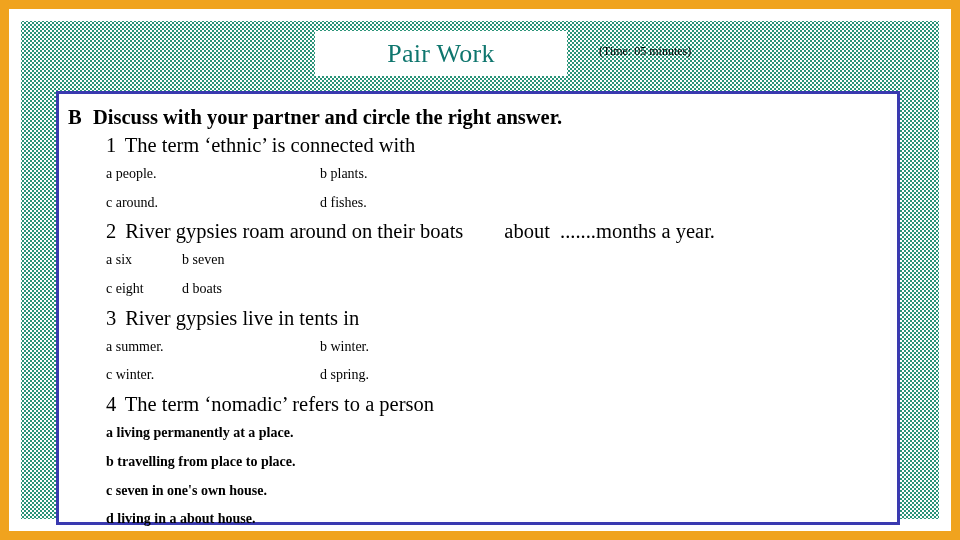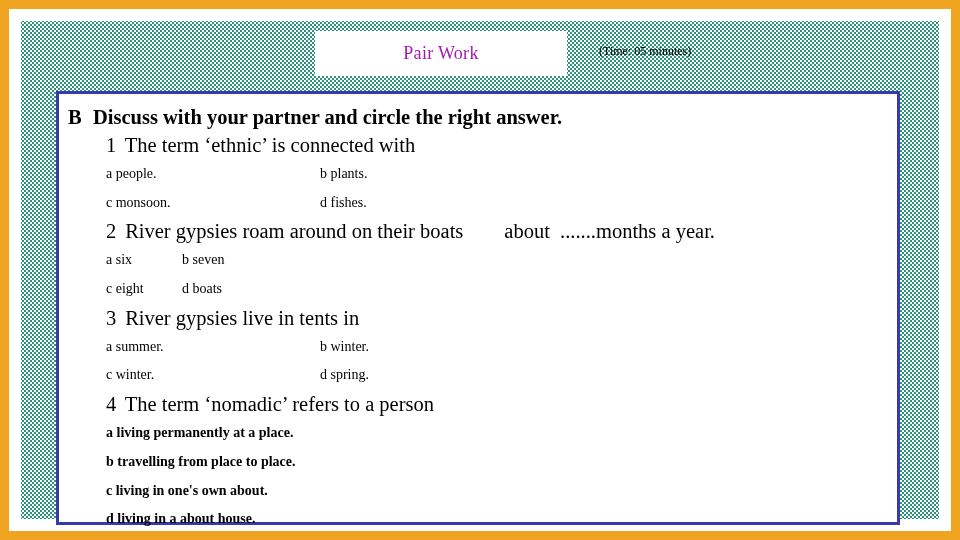--- a/index.html
+++ b/index.html
@@ -59,22 +59,22 @@
     left: 294px;
     top: 6px;
     width: 252px;
     height: 45px;
     background: #ffffff;
     display: flex;
     align-items: center;
     justify-content: center;
   }
   .title-text {
-    font-size: 18px;
-    color: #a21caf;
+    font-size: 26px;
+    color: #0f766e;
     font-family: "Liberation Serif", "DejaVu Serif", serif;
     letter-spacing: 0.3px;
     white-space: nowrap;
   }
   .time-text {
     position: absolute;
     left: 578px;
     top: 19px;
     font-size: 12px;
     color: #000000;
@@ -167,37 +167,37 @@
 
         <div class="instruction">
           <span class="letter">B</span>
           <span>Discuss with your partner and circle the right answer.</span>
         </div>
 
         <div class="q-list" id="q-list">
             <div class="q-block">
               <div class="q-stem"><span class="num">1</span><span class="tail"> The term ‘ethnic’ is connected with</span></div>
               <div class="opt-row cols-wide"><span class="opt">a people.</span><span class="opt">b plants.</span></div>
-              <div class="opt-row cols-wide"><span class="opt">c monsoon.</span><span class="opt">d fishes.</span></div>
+              <div class="opt-row cols-wide"><span class="opt">c around.</span><span class="opt">d fishes.</span></div>
             </div>
             <div class="q-block">
               <div class="q-stem"><span class="num">2</span><span class="tail"> River gypsies roam around on their boats        about  .......months a year.</span></div>
               <div class="opt-row cols-narrow"><span class="opt">a six</span><span class="opt">b seven</span></div>
               <div class="opt-row cols-narrow"><span class="opt">c eight</span><span class="opt">d boats</span></div>
             </div>
             <div class="q-block">
               <div class="q-stem"><span class="num">3</span><span class="tail"> River gypsies live in tents in</span></div>
               <div class="opt-row cols-wide"><span class="opt">a summer.</span><span class="opt">b winter.</span></div>
               <div class="opt-row cols-wide"><span class="opt">c winter.</span><span class="opt">d spring.</span></div>
             </div>
             <div class="q-block">
               <div class="q-stem"><span class="num">4</span><span class="tail"> The term ‘nomadic’ refers to a person</span></div>
               <div class="opt-row opt-stack"><span class="opt">a living permanently at a place.</span></div>
               <div class="opt-row opt-stack"><span class="opt">b travelling from place to place.</span></div>
-              <div class="opt-row opt-stack"><span class="opt">c living in one's own about.</span></div>
+              <div class="opt-row opt-stack"><span class="opt">c seven in one's own house.</span></div>
               <div class="opt-row opt-stack"><span class="opt">d living in a about house.</span></div>
             </div>
           </div>
 
       </div>
 
     </div>
   </div>
 </div>
 

